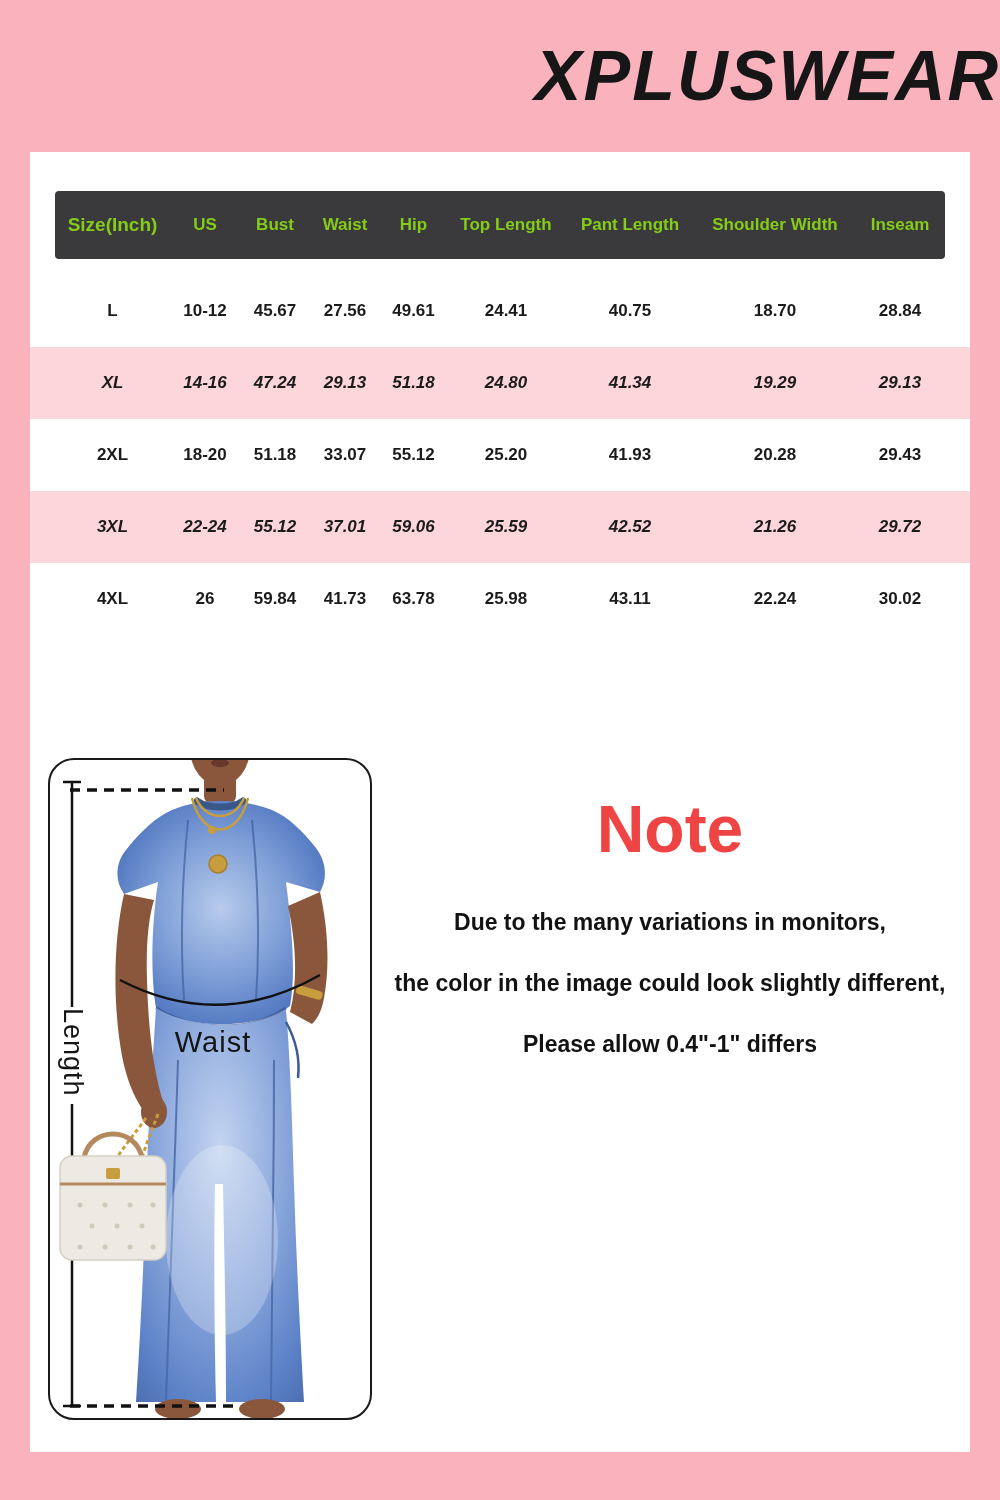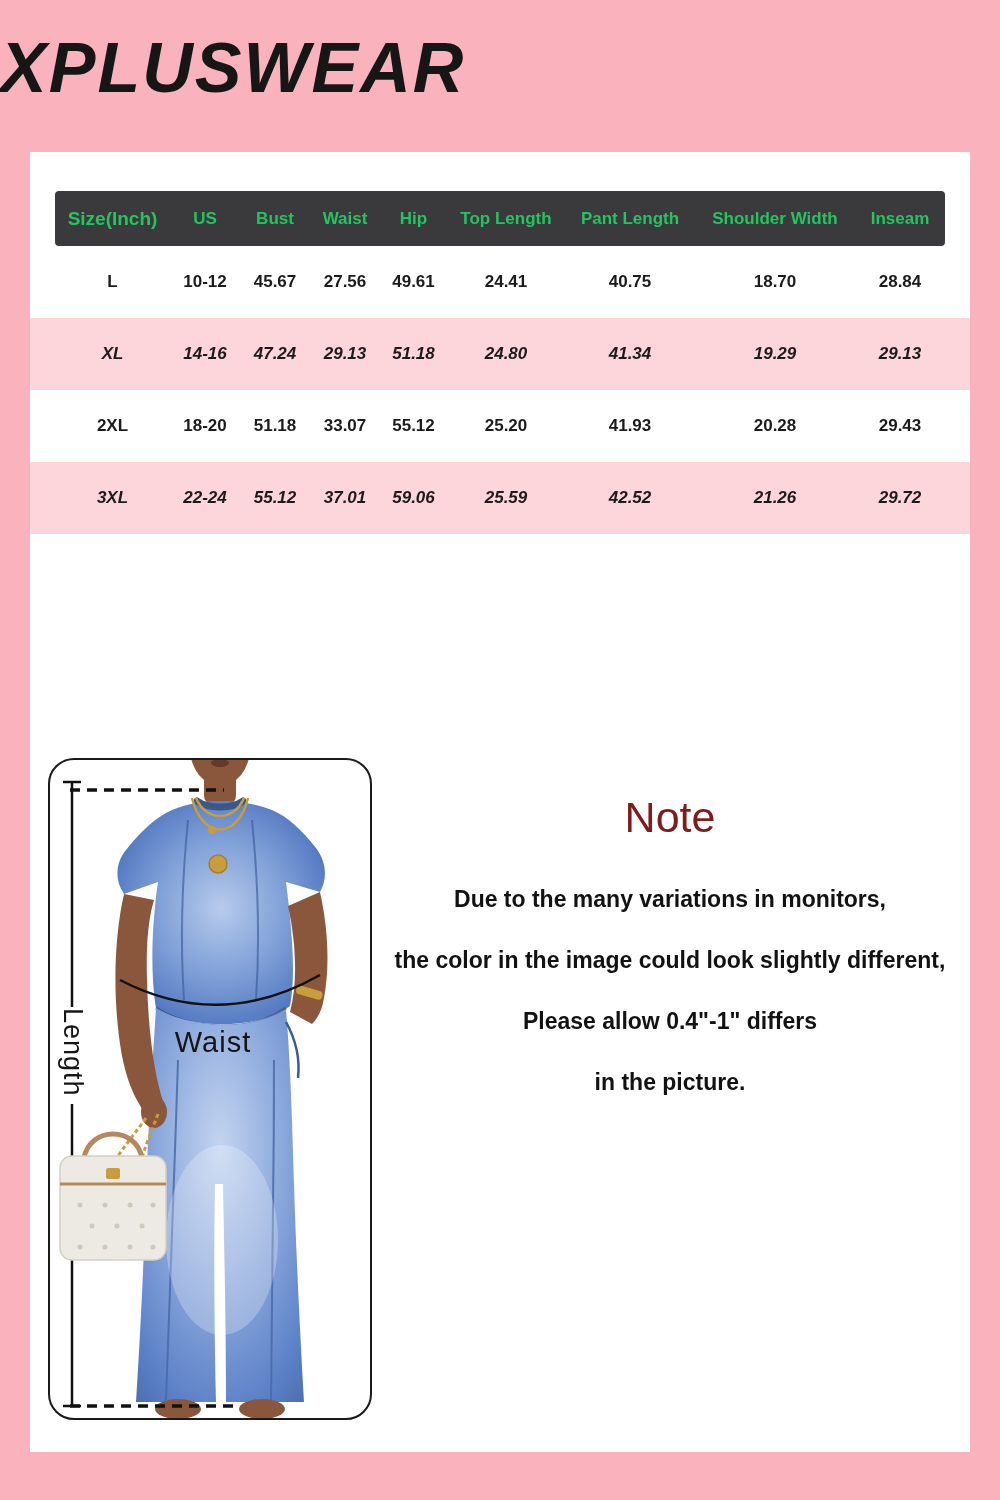--- a/index.html
+++ b/index.html
@@ -2,51 +2,51 @@
 <html><head>
 <meta charset="utf-8">
 <style>
   html,body { margin:0; padding:0; background:#fab2bd; }
   .page {
     position:relative; width:1000px; height:1500px; overflow:hidden;
     background:#fab2bd; font-family:"Liberation Sans", sans-serif; color:#1a1a1a;
   }
   
   .logo {
-    position:absolute; top:32px; left:0; width:100%; text-align:left;
+    position:absolute; top:40px; left:0; width:100%; text-align:right;
     font-style:italic; font-weight:800; font-size:70px; letter-spacing:2px;
     color:#161616; line-height:72px; white-space:nowrap;
   }
   
   .card {
     position:absolute; left:30px; top:152px; width:940px; height:1300px;
     background:#ffffff;
   }
   
   .thead {
-    margin:39px 25px 0 25px; height:55px; background:#3a3a3c; border-radius:4px;
+    margin:39px 25px 16px 25px; height:68px; background:#3a3a3c; border-radius:4px;
     display:grid; grid-template-columns:115px 70px 70px 70px 67px 118px 130px 160px 90px;
-    align-items:center; text-align:center; color:#22c55e; font-weight:700; font-size:17px;
+    align-items:center; text-align:center; color:#84cc16; font-weight:700; font-size:17px;
   }
   .thead .th:first-child { font-size:19px; }
   .trow {
     height:72px; padding:0 25px;
     display:grid; grid-template-columns:115px 70px 70px 70px 67px 118px 130px 160px 90px;
     align-items:center; text-align:center; font-size:17px; font-weight:700; color:#1b1b1b;
   }
   .trow.pink { background:#fcd6db;font-style:italic; }
   
   .model-card {
     position:absolute; left:18px; top:606px; width:320px; height:658px;
     border:2px solid #1a1a1a; border-radius:26px; background:#ffffff; overflow:hidden;
   }
   .model-card svg { display:block; }
   
   .note { position:absolute; left:350px; top:644px; width:580px; text-align:center; }
-  .note-title { font-size:43px; font-weight:400; line-height:1; color:#7f1d1d; }
+  .note-title { font-size:66px; font-weight:700; line-height:1; color:#ef4444; }
   .note-lines { margin-top:46px; }
   .note-line {
     margin:0 0 33px 0; font-size:23px; font-weight:700; line-height:28px;
     color:#121212; white-space:nowrap;
   }
 </style>
 </head>
 <body>
 
 <div class="page">
@@ -111,20 +111,31 @@
         <div class="td">22-24</div>
         <div class="td">55.12</div>
         <div class="td">37.01</div>
         <div class="td">59.06</div>
         <div class="td">25.59</div>
         <div class="td">42.52</div>
         <div class="td">21.26</div>
         <div class="td">29.72</div>
       </div>
 
+      <div class="trow">
+        <div class="td">4XL</div>
+        <div class="td">26</div>
+        <div class="td">59.84</div>
+        <div class="td">41.73</div>
+        <div class="td">63.78</div>
+        <div class="td">25.98</div>
+        <div class="td">43.11</div>
+        <div class="td">22.24</div>
+        <div class="td">30.02</div>
+      </div>
 
     </div>
 
     <div class="model-card">
       <svg width="320" height="658" viewBox="0 0 320 658" xmlns="http://www.w3.org/2000/svg">
         <defs>
           <radialGradient id="gTop" cx="50%" cy="48%" r="75%">
             <stop offset="0%" stop-color="#b7cbec"></stop>
               <stop offset="40%" stop-color="#80a0d8"></stop>
             <stop offset="78%" stop-color="#4c72bd"></stop>
@@ -208,18 +219,17 @@
         <text x="163" y="292" text-anchor="middle" font-family="Liberation Sans, sans-serif" font-size="29" letter-spacing="1" fill="#151515">Waist</text>
       </svg>
     </div>
 
     <div class="note">
       <div class="note-title">Note</div>
       <div class="note-lines">
         <p class="note-line">Due to the many variations in monitors,</p>
         <p class="note-line">the color in the image could look slightly different,</p>
         <p class="note-line">Please allow 0.4"-1" differs</p>
-        <p class="note-line">in the picture.</p>
       </div>
     </div>
 
   </div>
 </div>
 
 </body></html>

